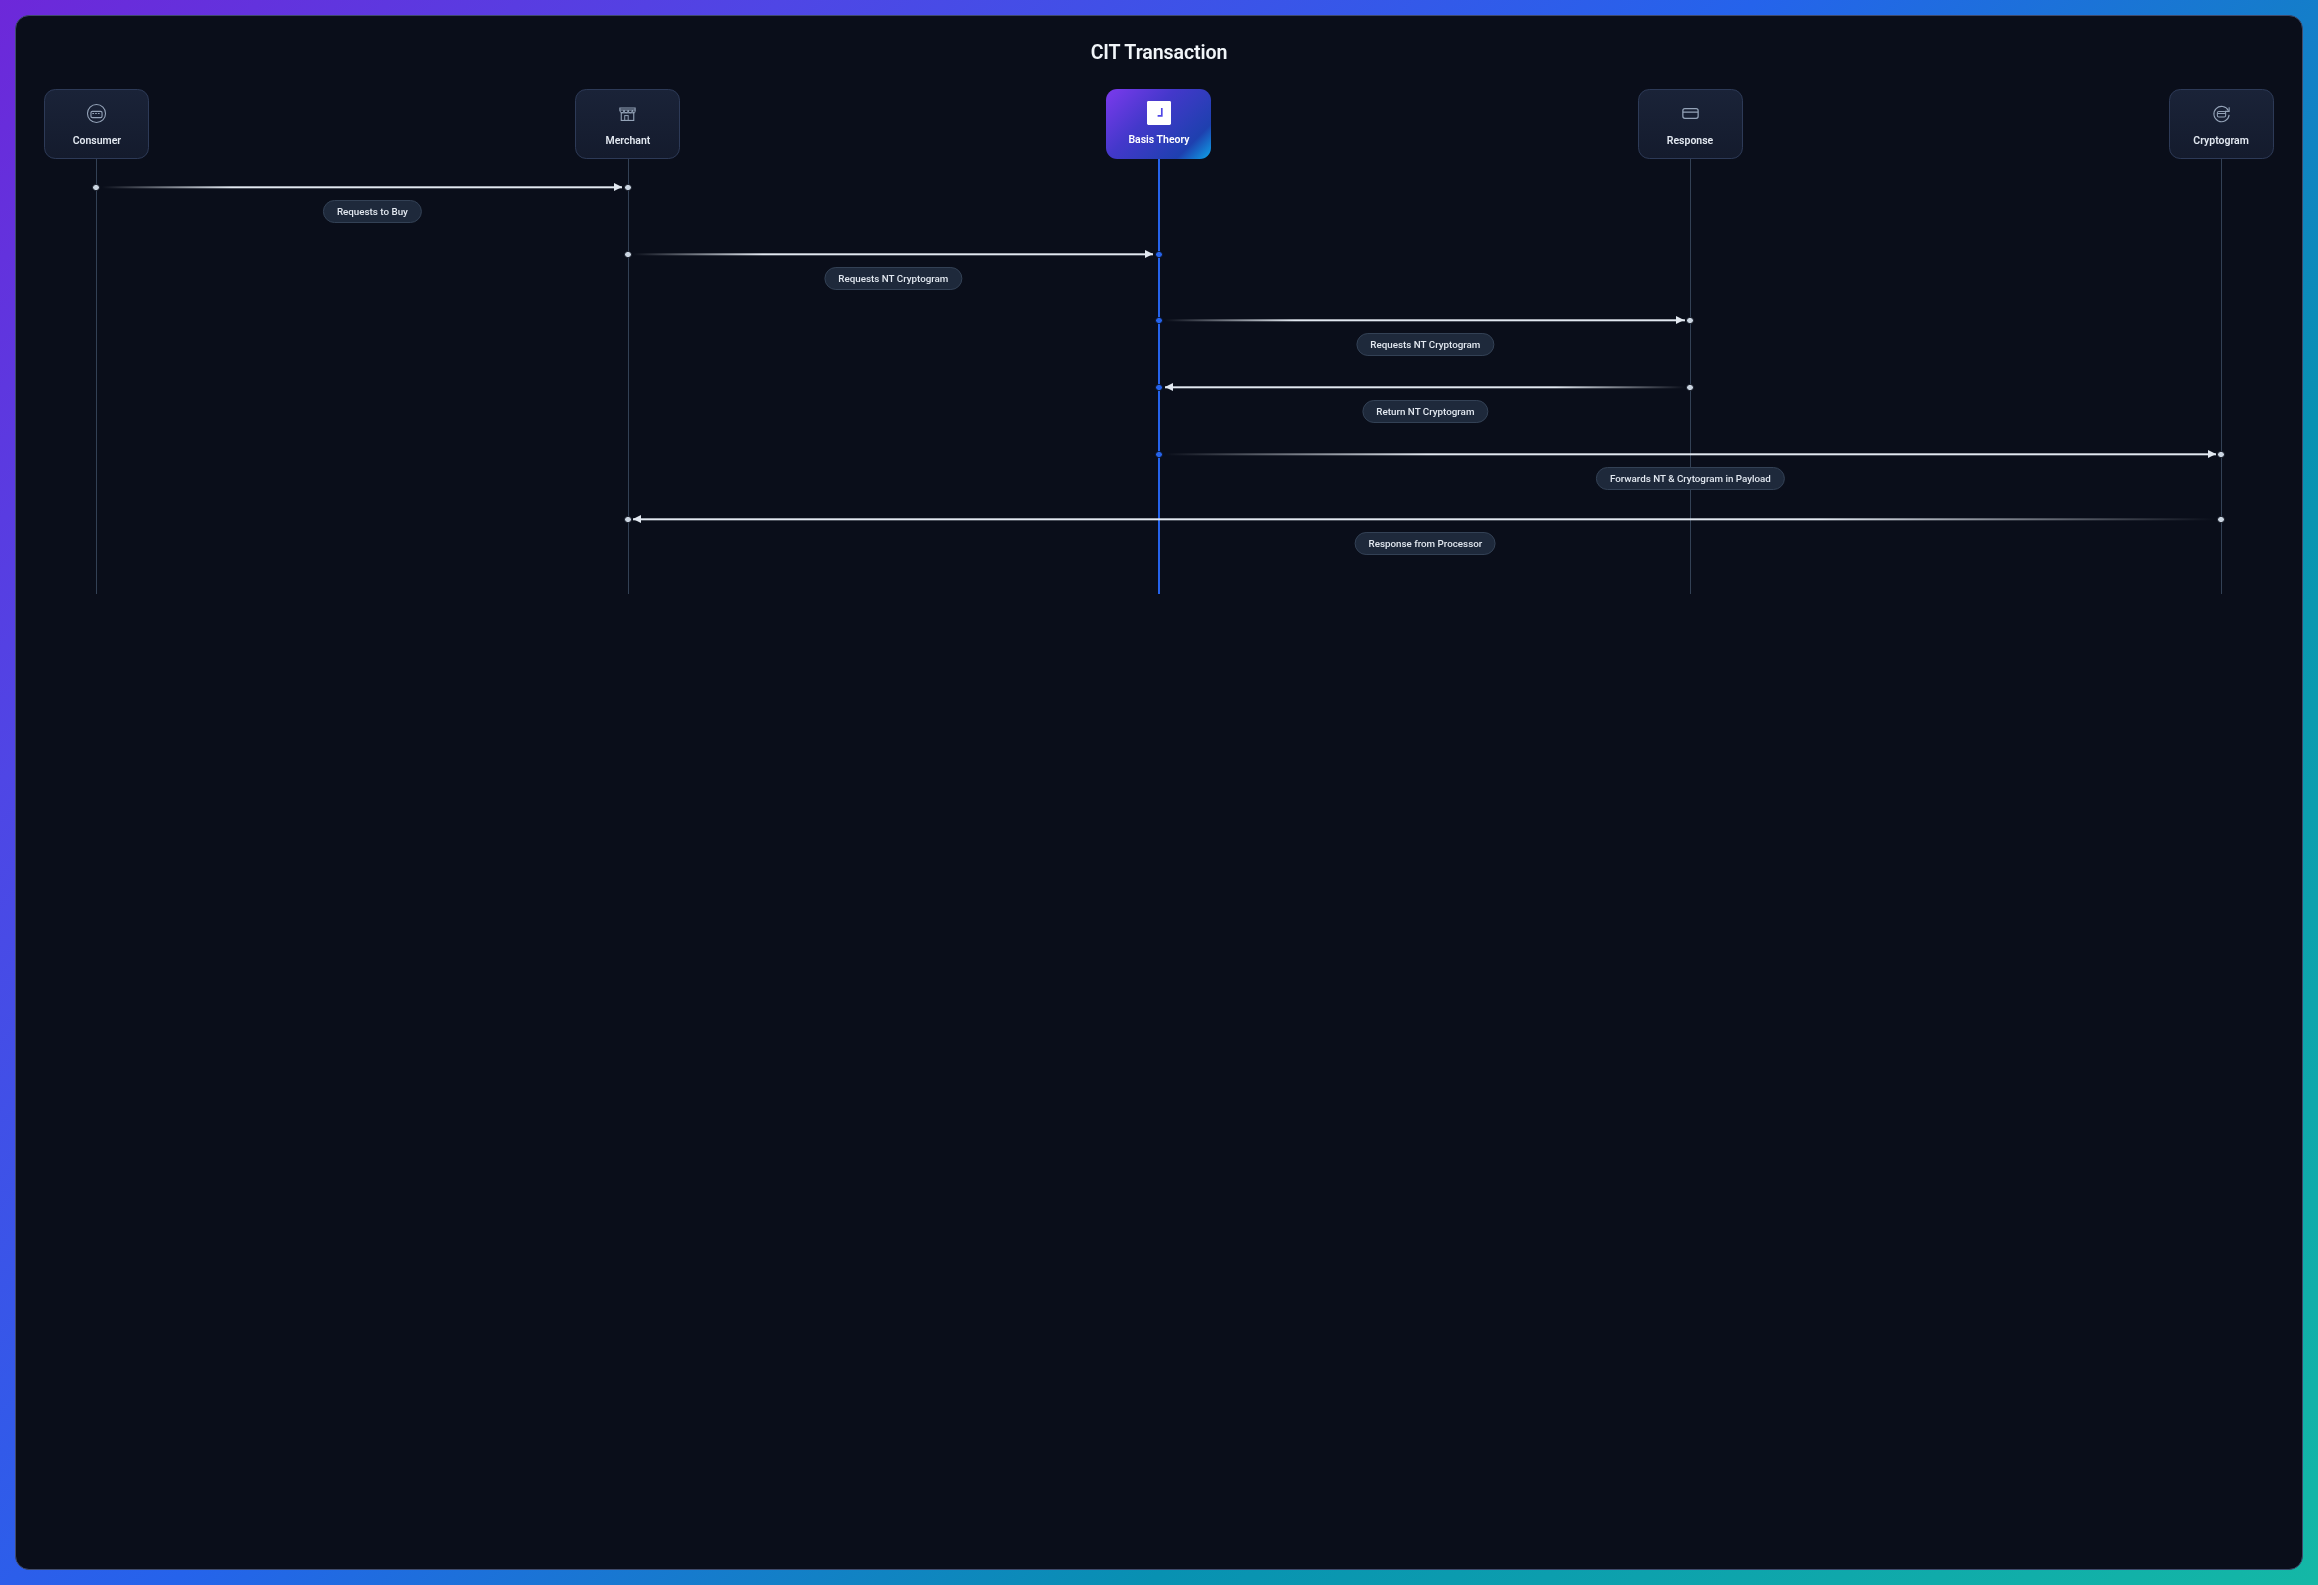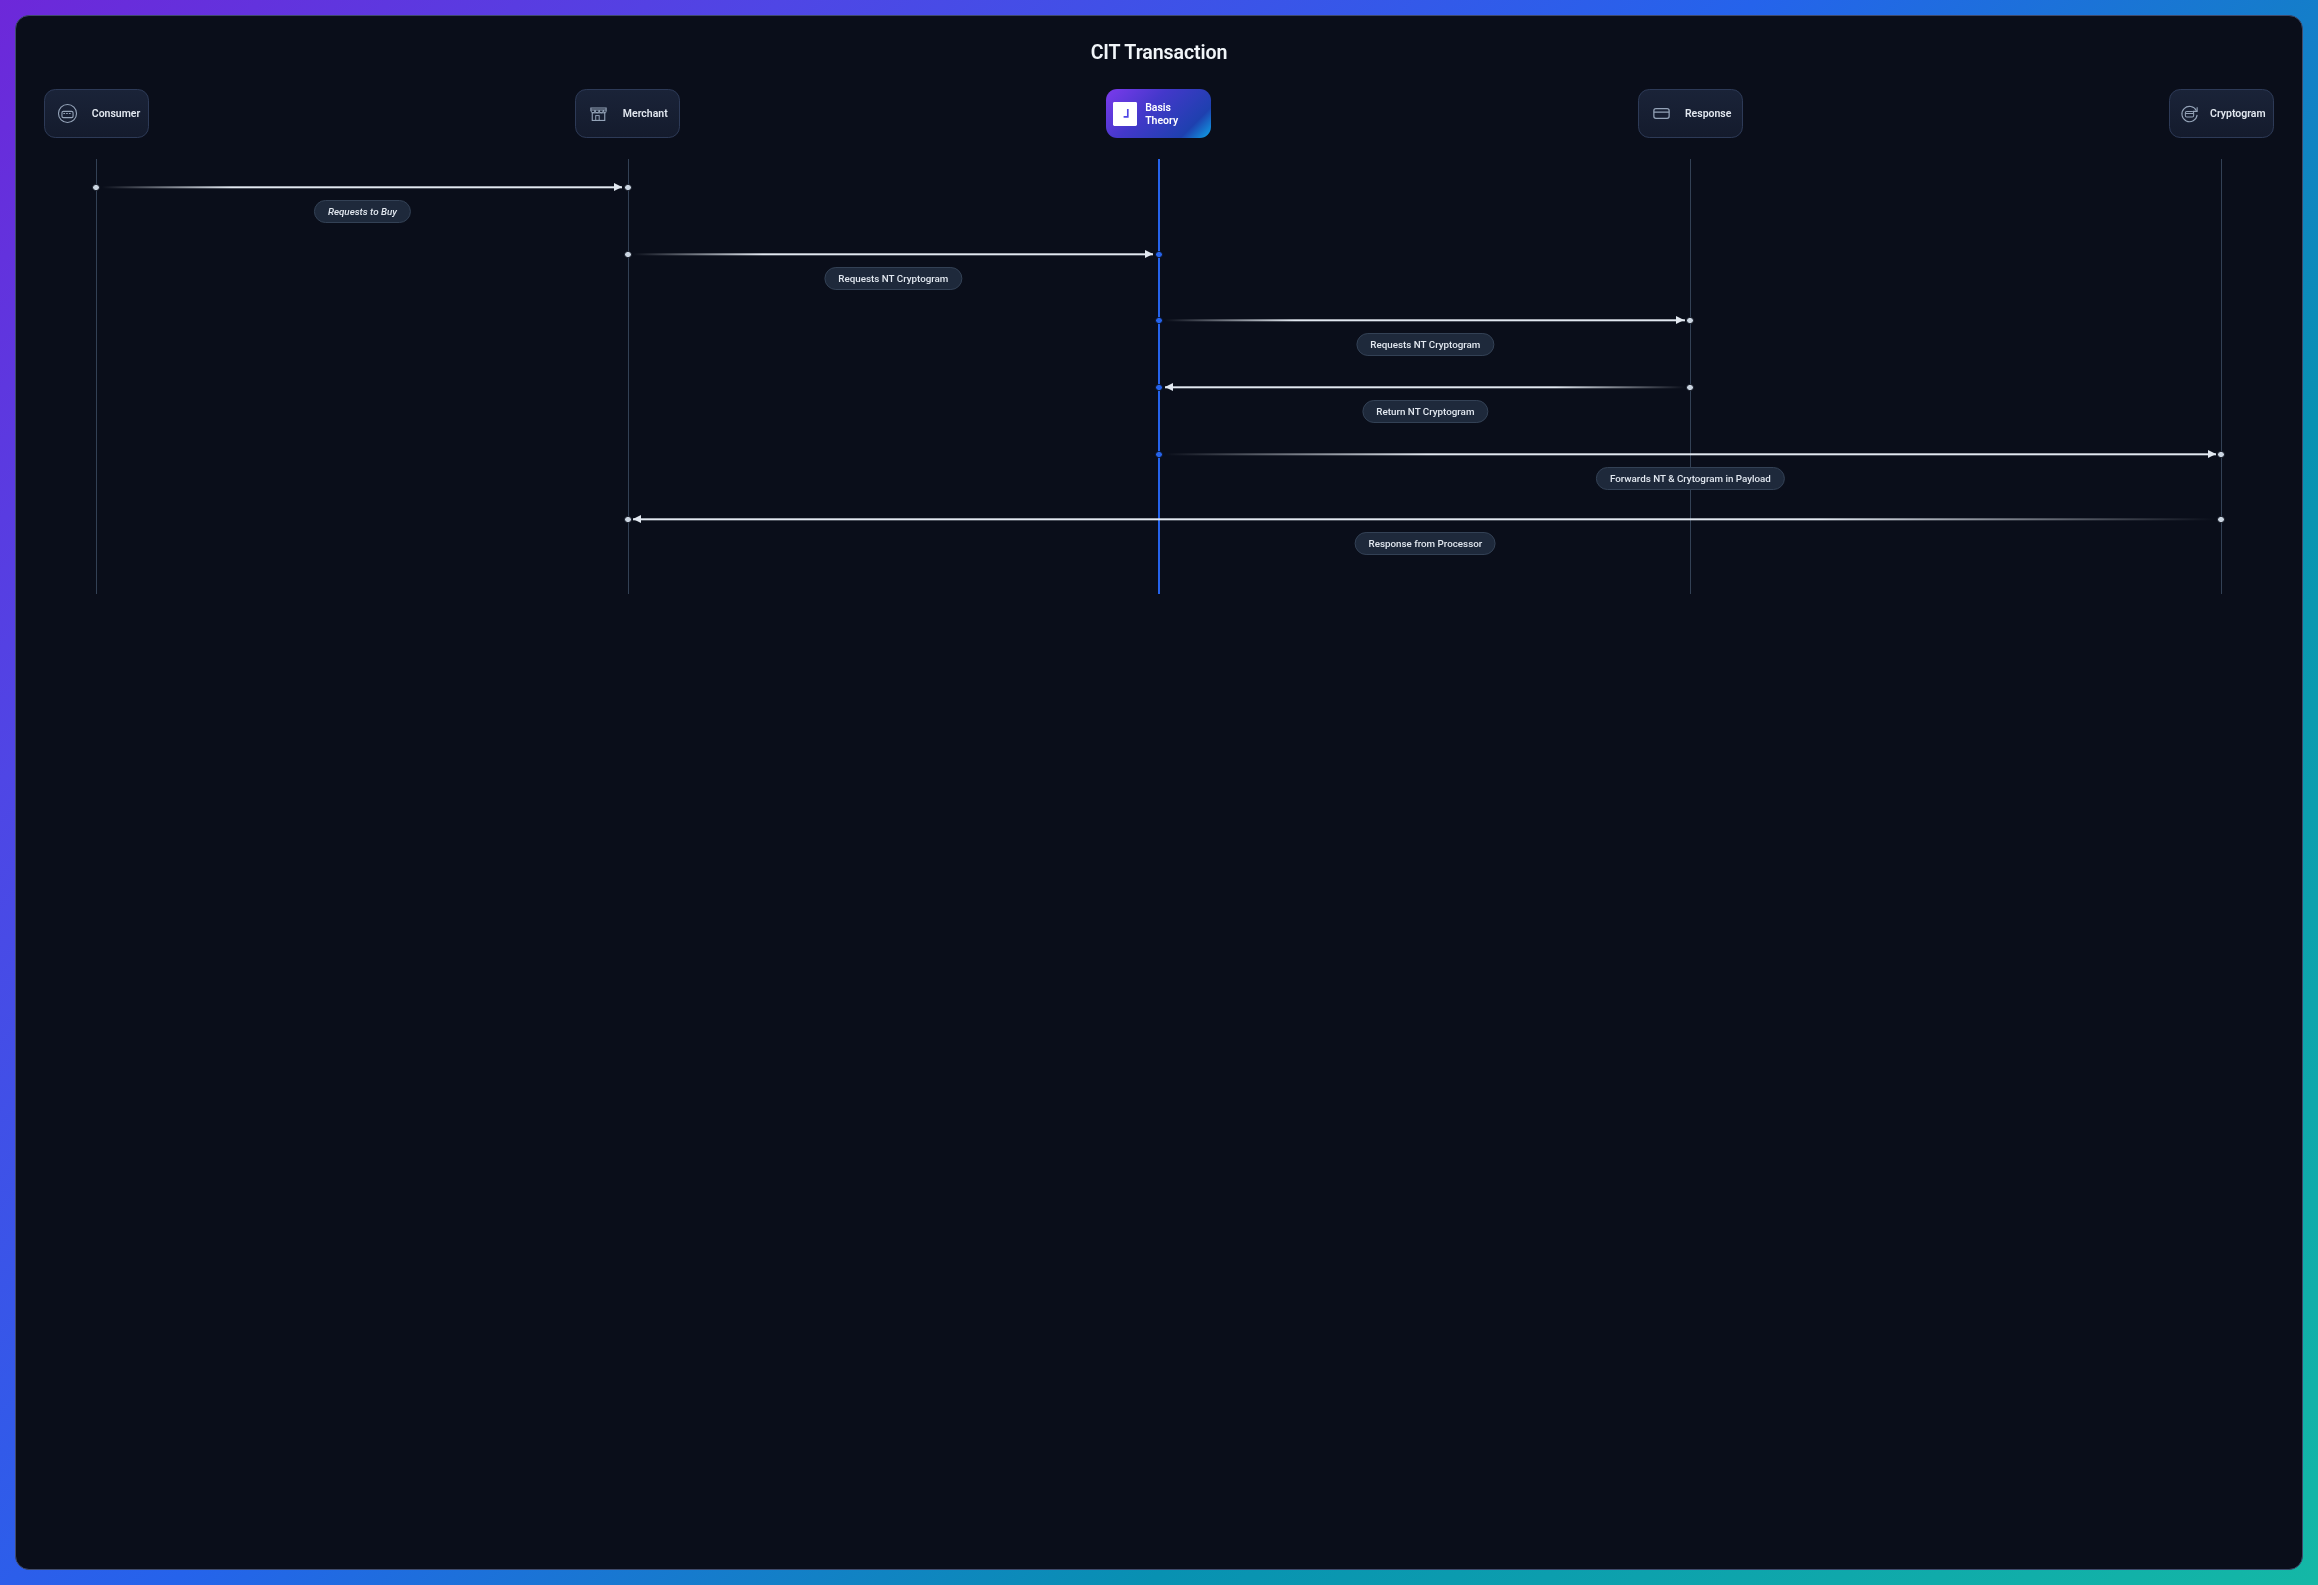--- a/index.html
+++ b/index.html
@@ -37,21 +37,21 @@
     position: relative;
     z-index: 5;
   }
   .actor {
     width: 105px;
     background: linear-gradient(180deg, #1a2338 0%, #141b2d 100%);
     border: 0.7px solid #2d3a57;
     border-radius: 11.2px;
     padding: 11.2px 7px 11.2px 7px;
     display: flex;
-    flex-direction: row;
+    flex-direction: column;
     align-items: center;
     gap: 8.4px;
   }
   .actor.highlight {
     background: linear-gradient(135deg, #7c3aed 0%, #4338ca 40%, #1e40af 80%, #0ea5e9 100%);
     border: none;
   }
   .actor-icon {
     width: 31px;
     height: 24px;
@@ -193,21 +193,21 @@
           </div>
     <div class="actor-label">Cryptogram</div>
   </div>
       </div>
     <div class="message-layer" id="msg-layer">
         <div class="msg" style="top: 28px;">
           <div class="arrow-line" style="left: 58px; width: 520px; background: linear-gradient(90deg, rgba(226, 232, 240, 0) 0%, rgb(226, 232, 240) 25%, rgb(226, 232, 240) 100%);"></div>
           <div class="arrow-head right" style="left: 570px;"></div>
           <div class="dot" style="left: 48px;"></div>
           <div class="dot" style="left: 580px;"></div>
-          <div class="msg-label" style="left: 318px; font-style: italic;">Requests to Buy</div>
+          <div class="msg-label" style="left: 328px;">Requests to Buy</div>
         </div>
         <div class="msg" style="top: 95px;">
           <div class="arrow-line" style="left: 589px; width: 520px; background: linear-gradient(90deg, rgba(226, 232, 240, 0) 0%, rgb(226, 232, 240) 25%, rgb(226, 232, 240) 100%);"></div>
           <div class="arrow-head right" style="left: 1101px;"></div>
           <div class="dot" style="left: 580px;"></div>
           <div class="dot blue" style="left: 1111px;"></div>
           <div class="msg-label" style="left: 849px;">Requests NT Cryptogram</div>
         </div>
         <div class="msg" style="top: 161px;">
           <div class="arrow-line" style="left: 1121px; width: 520px; background: linear-gradient(90deg, rgba(226, 232, 240, 0) 0%, rgb(226, 232, 240) 25%, rgb(226, 232, 240) 100%);"></div>

